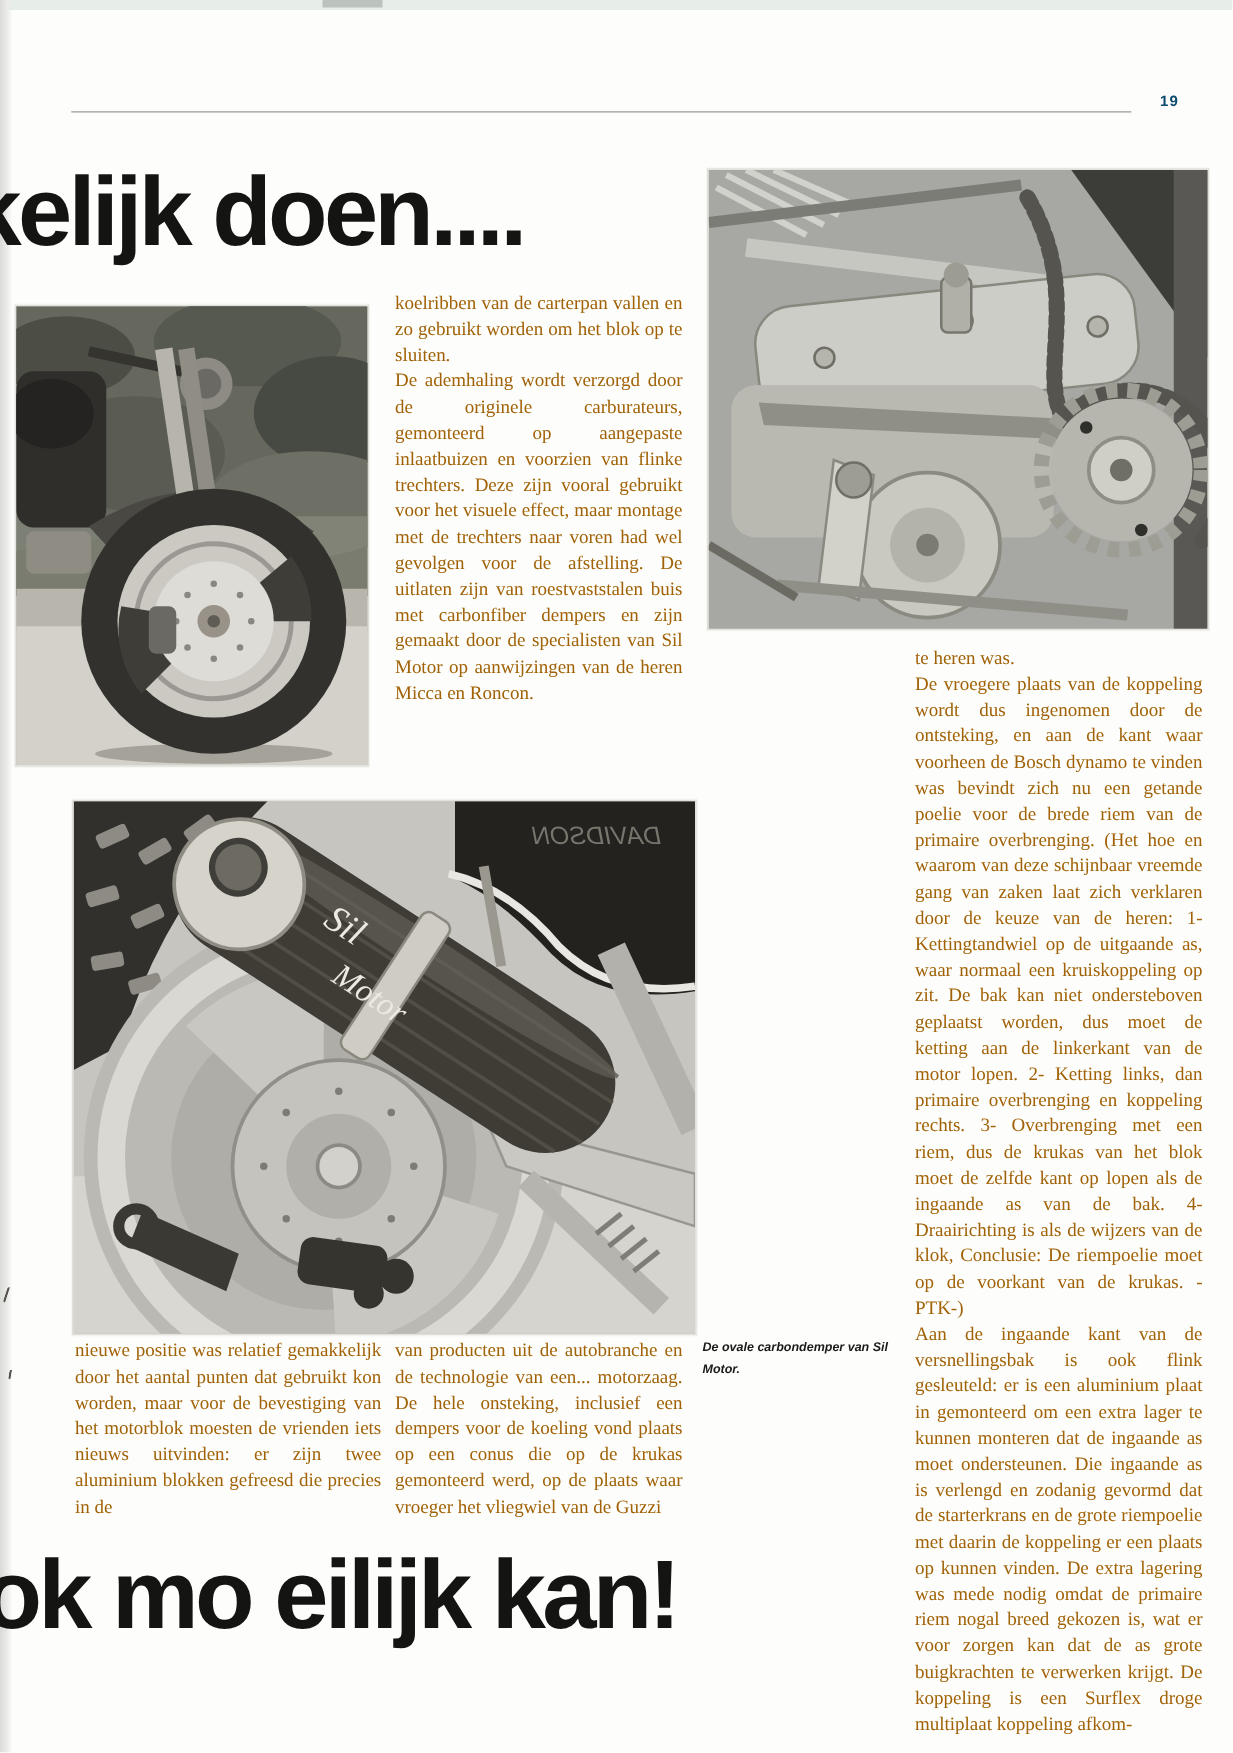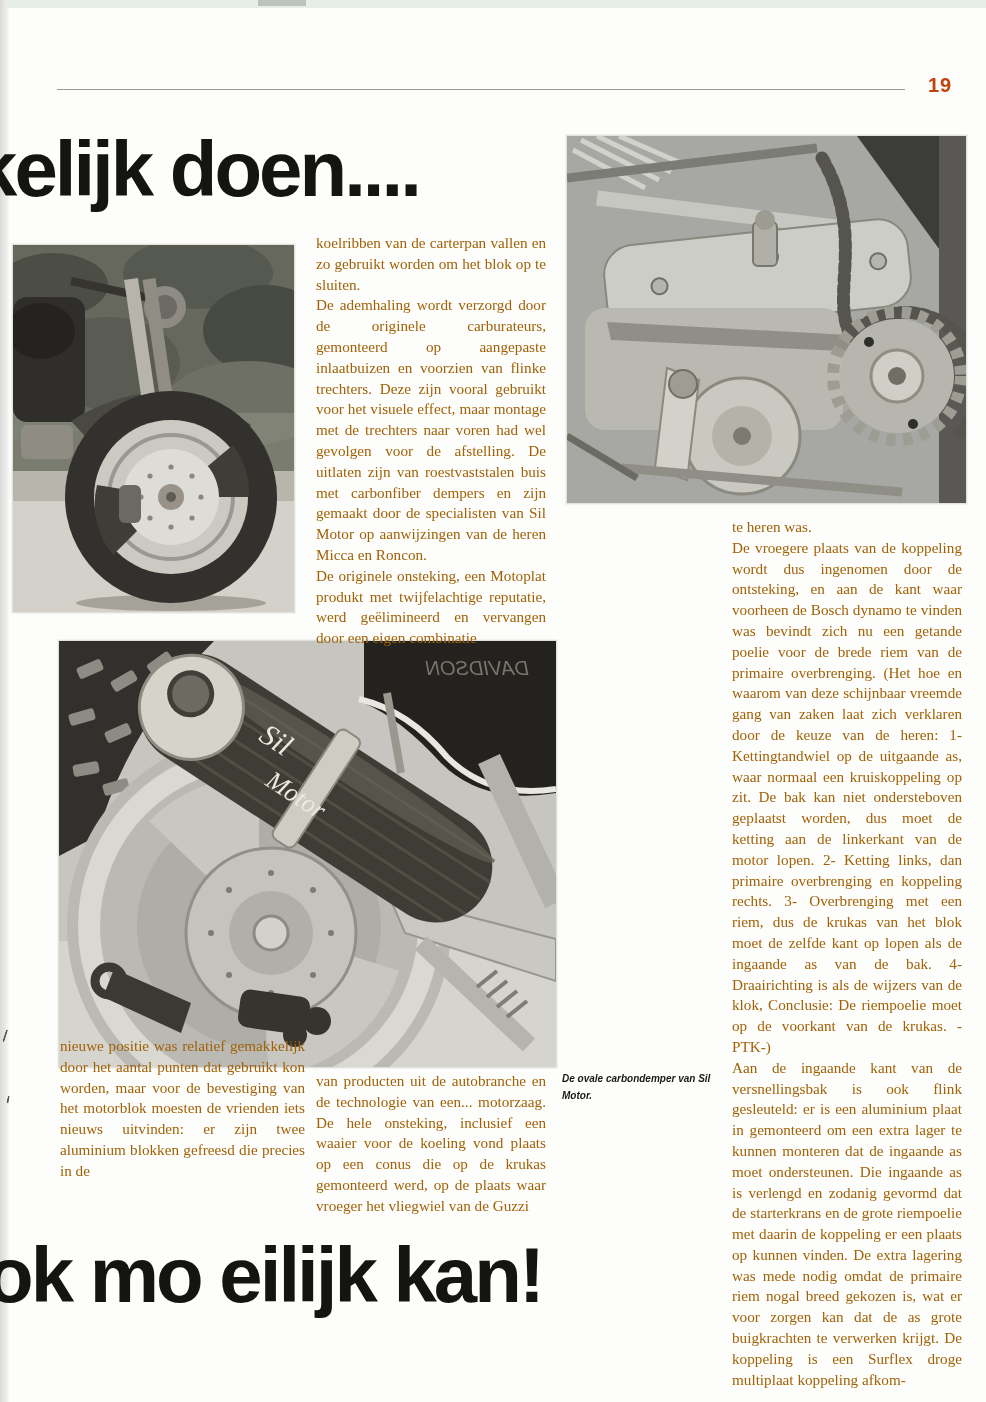--- a/index.html
+++ b/index.html
@@ -8,30 +8,30 @@
     background:#fdfdfb;
     font-family:"Liberation Serif","DejaVu Serif",serif;
   }
   .abs{position:absolute;}
   .top-strip{left:0;top:0;width:986px;height:8px;background:#e7ede8;}
   .top-strip-notch{left:258px;top:0;width:48px;height:6px;background:#bcc2bd;}
   .left-band{left:0;top:0;width:10px;height:1402px;
     background:linear-gradient(90deg,#d9dbd6,#ecedea 60%,rgba(255,255,255,0));}
   .rule{left:57px;top:89px;width:848px;height:1px;background:#9a9a96;}
   .page-number{left:928px;top:74px;font-family:"Liberation Sans","DejaVu Sans",sans-serif;
-    font-weight:bold;font-size:20px;color:#c2410c;letter-spacing:1px;}
+    font-weight:bold;font-size:12px;color:#0c4a6e;letter-spacing:1px;}
   .headline{font-family:"Liberation Sans","DejaVu Sans",sans-serif;font-weight:bold;
     color:#141412;font-size:78px;letter-spacing:-3px;white-space:nowrap;line-height:1;}
   .headline-top{left:-26px;top:130px;}
   .headline-bottom{left:-14px;top:1236px;}
   .bodytext{font-size:15.2px;line-height:20.8px;color:#a16207;text-align:justify;}
   .bodytext p{margin:0;}
   .col-middle-top{left:316px;top:233px;width:230px;}
   .col-right{left:732px;top:517px;width:230px;}
-  .col-bottom-left{left:60px;top:1036px;width:245px;}
+  .col-bottom-left{left:60px;top:1071px;width:245px;}
   .col-bottom-middle{left:316px;top:1071px;width:230px;}
   .caption{left:562px;top:1071px;width:172px;
     font-family:"Liberation Sans","DejaVu Sans",sans-serif;
     font-weight:bold;font-style:italic;font-size:10px;line-height:16.5px;color:#1b1a18;}
   .photo{border:1px solid #e2e2dc;box-shadow:0 0 0 1px #f2f2ee;background:#c9c7c0;}
   .photo svg{display:block;}
   .photo-front-wheel{left:12px;top:244px;width:281px;height:367px;}
   .photo-engine{left:566px;top:135px;width:399px;height:367px;}
   .photo-muffler{left:58px;top:640px;width:497px;height:426px;}
   .margin-mark{width:5px;height:13px;border-left:2.5px solid #55534d;border-radius:2px;}
@@ -208,30 +208,29 @@
     <circle cx="94" cy="140" r="21" fill="#6d6a62" stroke="#403e38" stroke-width="5"></circle>
     <text x="175" y="142" font-family="Liberation Serif, DejaVu Serif, serif" font-style="italic" font-size="30" fill="#ece9e1">Sil</text>
     <text x="205" y="176" font-family="Liberation Serif, DejaVu Serif, serif" font-style="italic" font-size="26" fill="#ece9e1">Motor</text>
   </g>
 </svg>
 </div>
 
 <div class="abs bodytext col-middle-top">
   <p>koelribben van de carterpan vallen en zo gebruikt worden om het blok op te sluiten.</p>
   <p>De ademhaling wordt verzorgd door de originele carburateurs, gemonteerd op aangepaste inlaatbuizen en voorzien van flinke trechters. Deze zijn vooral gebruikt voor het visuele effect, maar montage met de trechters naar voren had wel gevolgen voor de afstelling. De uitlaten zijn van roestvaststalen buis met carbonfiber dempers en zijn gemaakt door de specialisten van Sil Motor op aanwijzingen van de heren Micca en Roncon.</p>
-  <p>De originele onsteking, een Motoplat produkt met twijfelachtige reputatie, werd geëlimineerd en vervangen door een eigen combinatie</p>
 </div>
 
 <div class="abs bodytext col-right">
   <p>te heren was.</p>
   <p>De vroegere plaats van de koppeling wordt dus ingenomen door de ontsteking, en aan de kant waar voorheen de Bosch dynamo te vinden was bevindt zich nu een getande poelie voor de brede riem van de primaire overbrenging. (Het hoe en waarom van deze schijnbaar vreemde gang van zaken laat zich verklaren door de keuze van de heren: 1- Kettingtandwiel op de uitgaande as, waar normaal een kruiskoppeling op zit. De bak kan niet ondersteboven geplaatst worden, dus moet de ketting aan de linkerkant van de motor lopen. 2- Ketting links, dan primaire overbrenging en koppeling rechts. 3- Overbrenging met een riem, dus de krukas van het blok moet de zelfde kant op lopen als de ingaande as van de bak. 4- Draairichting is als de wijzers van de klok, Conclusie: De riempoelie moet op de voorkant van de krukas. -PTK-)</p>
   <p>Aan de ingaande kant van de versnellingsbak is ook flink gesleuteld: er is een aluminium plaat in gemonteerd om een extra lager te kunnen monteren dat de ingaande as moet ondersteunen. Die ingaande as is verlengd en zodanig gevormd dat de starterkrans en de grote riempoelie met daarin de koppeling er een plaats op kunnen vinden. De extra lagering was mede nodig omdat de primaire riem nogal breed gekozen is, wat er voor zorgen kan dat de as grote buigkrachten te verwerken krijgt. De koppeling is een Surflex droge multiplaat koppeling afkom-</p>
 </div>
 
 <div class="abs bodytext col-bottom-left">
   <p>nieuwe positie was relatief gemakkelijk door het aantal punten dat gebruikt kon worden, maar voor de bevestiging van het motorblok moesten de vrienden iets nieuws uitvinden: er zijn twee aluminium blokken gefreesd die precies in de</p>
 </div>
 
 <div class="abs bodytext col-bottom-middle">
-  <p>van producten uit de autobranche en de technologie van een... motorzaag. De hele onsteking, inclusief een waaier voor de koeling vond plaats op een conus die op de krukas gemonteerd werd, op de plaats waar vroeger het vliegwiel van de Guzzi</p>
+  <p>van producten uit de autobranche en de technologie van een... motorzaag. De hele onsteking, inclusief een dempers voor de koeling vond plaats op een conus die op de krukas gemonteerd werd, op de plaats waar vroeger het vliegwiel van de Guzzi</p>
 </div>
 
 <div class="abs caption">De ovale carbondemper van Sil Motor.</div>
 
 </body></html>

